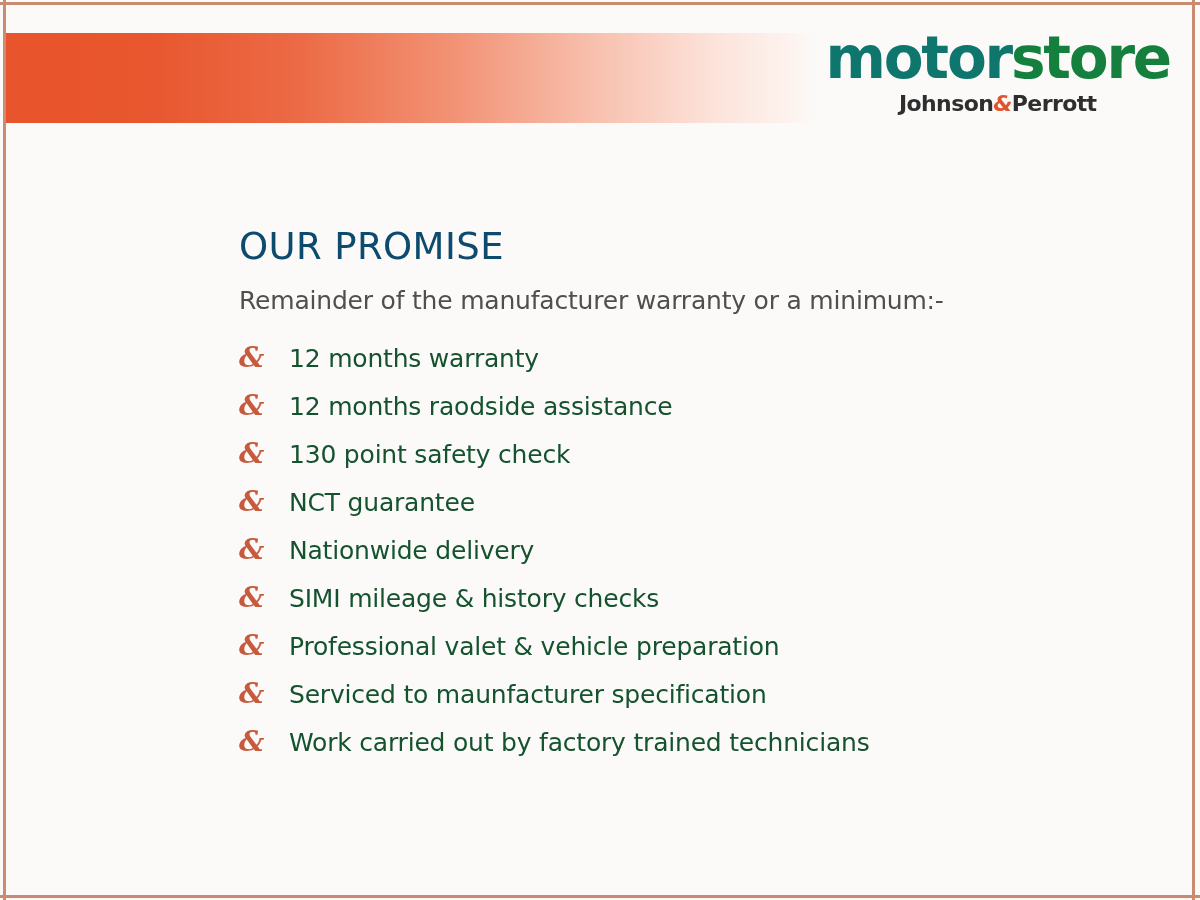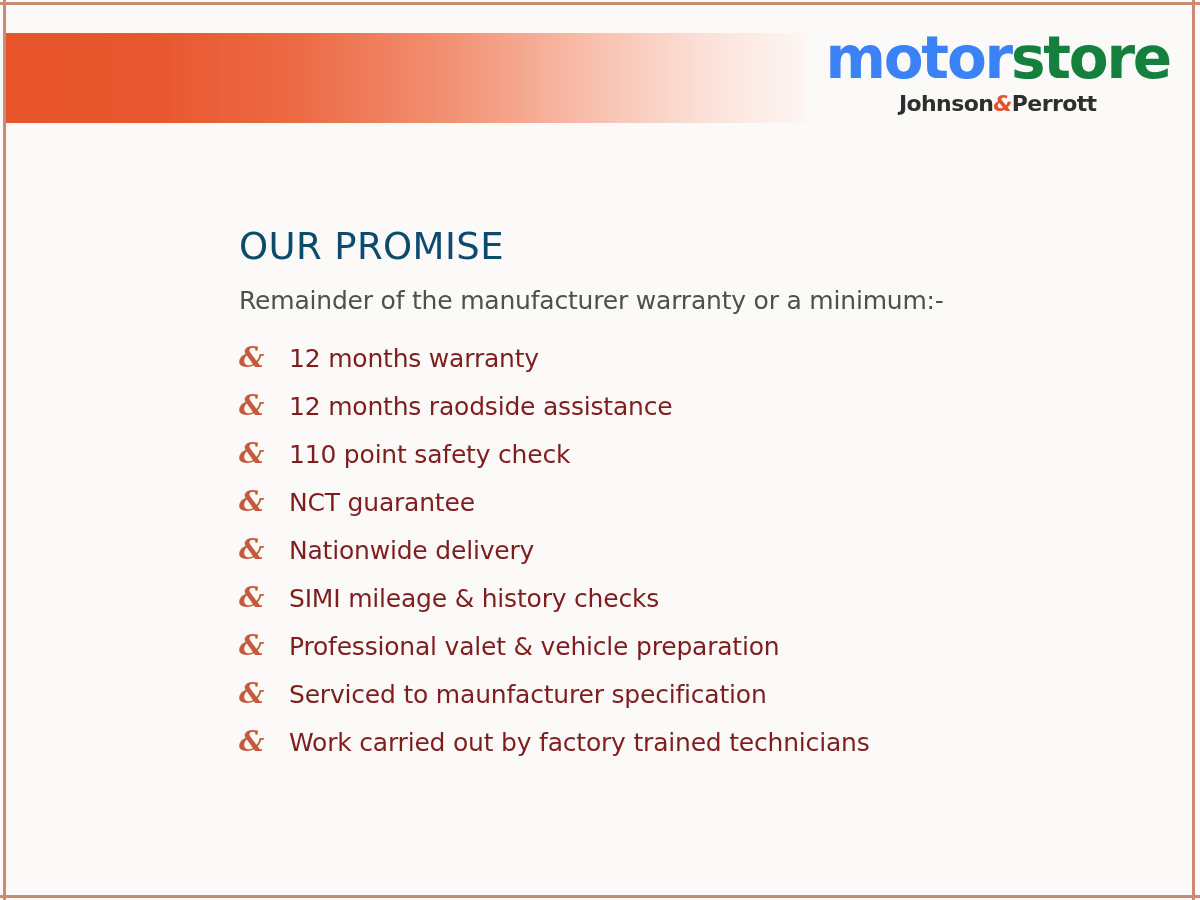--- a/index.html
+++ b/index.html
@@ -70,21 +70,21 @@
     line-height: 1;
   }
   .logo-main {
     font-family: "DejaVu Sans", sans-serif;
     font-size: 58px;
     font-weight: bold;
     letter-spacing: -2.2px;
     line-height: 1;
     white-space: nowrap;
   }
-  .logo-motor { color: #3b82f6; }
+  .logo-motor { color: #0f766e; }
   .logo-store { color: #15803d; }
   .logo-sub {
     font-family: "DejaVu Sans", sans-serif;
     font-size: 22px;
     font-weight: bold;
     color: #2e2e2e;
     letter-spacing: -0.6px;
     margin-top: 6px;
     white-space: nowrap;
     text-align: center;
@@ -144,21 +144,21 @@
     font-size: 28px;
     color: #c75a3c;
     line-height: 1;
     text-align: left;
   }
 
   .item-label {
     font-family: "DejaVu Sans", sans-serif;
     font-size: 25px;
     font-weight: normal;
-    color: #7f1d1d;
+    color: #14532d;
     letter-spacing: -0.2px;
     line-height: 1.2;
     white-space: nowrap;
   }
 </style>
 </head>
 <body>
 
 <div class="slide">
 
@@ -186,21 +186,21 @@
         <li class="promise-item">
           <span class="bullet-amp">&amp;</span>
           <span class="item-label">12 months warranty</span>
         </li>
         <li class="promise-item">
           <span class="bullet-amp">&amp;</span>
           <span class="item-label">12 months raodside assistance</span>
         </li>
         <li class="promise-item">
           <span class="bullet-amp">&amp;</span>
-          <span class="item-label">110 point safety check</span>
+          <span class="item-label">130 point safety check</span>
         </li>
         <li class="promise-item">
           <span class="bullet-amp">&amp;</span>
           <span class="item-label">NCT guarantee</span>
         </li>
         <li class="promise-item">
           <span class="bullet-amp">&amp;</span>
           <span class="item-label">Nationwide delivery</span>
         </li>
         <li class="promise-item">

